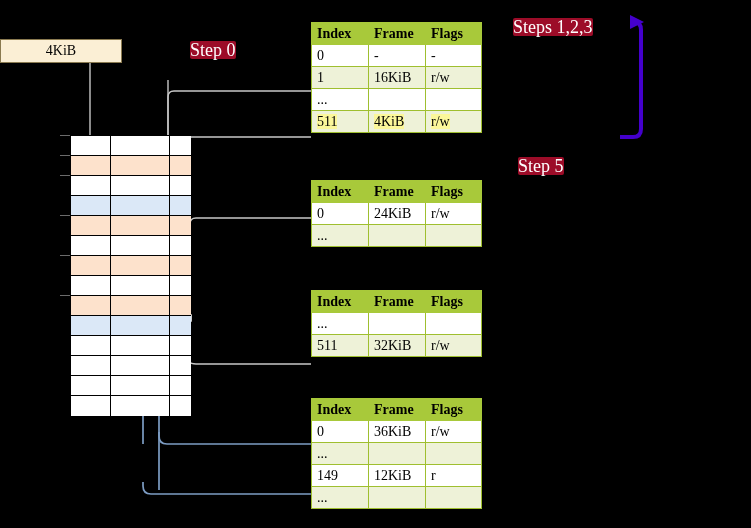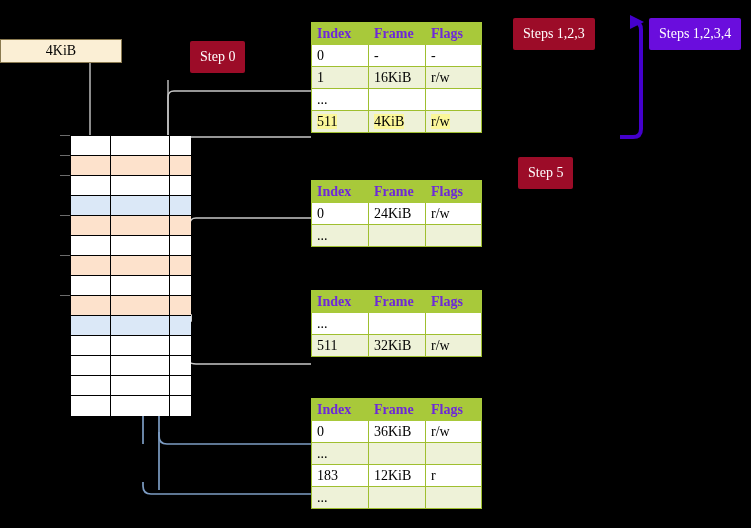--- a/index.html
+++ b/index.html
@@ -16,23 +16,23 @@
   
   .kib-box{
     position:absolute;left:0;top:39px;width:120px;height:22px;
     background:#fbefd5;border:1px solid #8a7a50;
     display:flex;align-items:center;justify-content:center;
     font-size:14px;line-height:1;
   }
 
   
   .badge{
-    position:absolute;height:32px;padding:0 10px;
+    position:absolute;height:18px;padding:0 0;
     display:flex;align-items:center;justify-content:center;
-    font-size:14px;line-height:1;white-space:nowrap;
+    font-size:18px;line-height:1;white-space:nowrap;
     border-radius:2px;
   }
   .badge-dark-red{background:#9c0c28;color:#ffffff;}
   .badge-purple{background:#6a0ddd;color:#ffffff;}
 
   #badge-step0{left:190px;top:41px;text-align:right;}
   #badge-steps123{left:513px;top:18px;}
   #badge-steps1234{left:649px;top:18px;}
   #badge-step4{left:518px;top:157px;}
 
@@ -65,21 +65,21 @@
   .ptable table{border-collapse:collapse;width:170px;table-layout:fixed;}
   .ptable th,.ptable td{
     border:1px solid #9fbf2f;
     height:22px;box-sizing:border-box;
     padding:0 5px;
     font-size:14px;line-height:20px;
     text-align:left;
     overflow:hidden;white-space:nowrap;
   }
   .ptable th{
-    background:#a8c93a;color:#6d28d9;font-weight:bold;
+    background:#a8c93a;color:#000000;font-weight:bold;
     border:1px solid #a8c93a;
   }
   .ptable td{background:#ffffff;}
   .ptable tr.alt td{background:#eef2d8;}
   .ptable td.hl span{background:#fbf79a;}
   .col-i{width:57px;}
   .col-f{width:57px;}
   .col-g{width:56px;}
 
   #tbl0{left:311px;top:22px;}
@@ -158,21 +158,20 @@
       <path d="M620,137 L633,137 Q641,137 641,129 L641,30 Q641,22 634,22 L632,22" marker-end="url(#ah-purple)"></path>
     </g>
   </svg>
 
   <div class="kib-box">
     <span>4KiB</span>
   </div>
 
   <div id="badge-step0" class="badge badge-dark-red">Step 0</div>
   <div id="badge-steps123" class="badge badge-dark-red">Steps 1,2,3</div>
-  <div id="badge-steps1234" class="badge badge-purple">Steps 1,2,3,4</div>
   <div id="badge-step4" class="badge badge-dark-red">Step 5</div>
 
   <div class="memgrid" id="memgrid">
       <div class="memrow m-white last" style="top: 260px;"></div>
       <div class="memrow m-white" style="top: 240px;"></div>
       <div class="memrow m-white" style="top: 220px;"></div>
       <div class="memrow m-white" style="top: 200px;"></div>
       <div class="memrow m-blue" style="top: 180px;"></div>
       <div class="memrow m-peach" style="top: 160px;"></div>
       <div class="memrow m-white" style="top: 140px;"></div>
@@ -287,21 +286,21 @@
             <td class="col-i">0</td>
             <td class="col-f">36KiB</td>
             <td class="col-g">r/w</td>
           </tr>
           <tr class="alt">
             <td class="col-i">...</td>
             <td class="col-f"></td>
             <td class="col-g"></td>
           </tr>
           <tr>
-            <td class="col-i">183</td>
+            <td class="col-i">149</td>
             <td class="col-f">12KiB</td>
             <td class="col-g">r</td>
           </tr>
           <tr class="alt">
             <td class="col-i">...</td>
             <td class="col-f"></td>
             <td class="col-g"></td>
           </tr>
         </tbody>
       </table>

